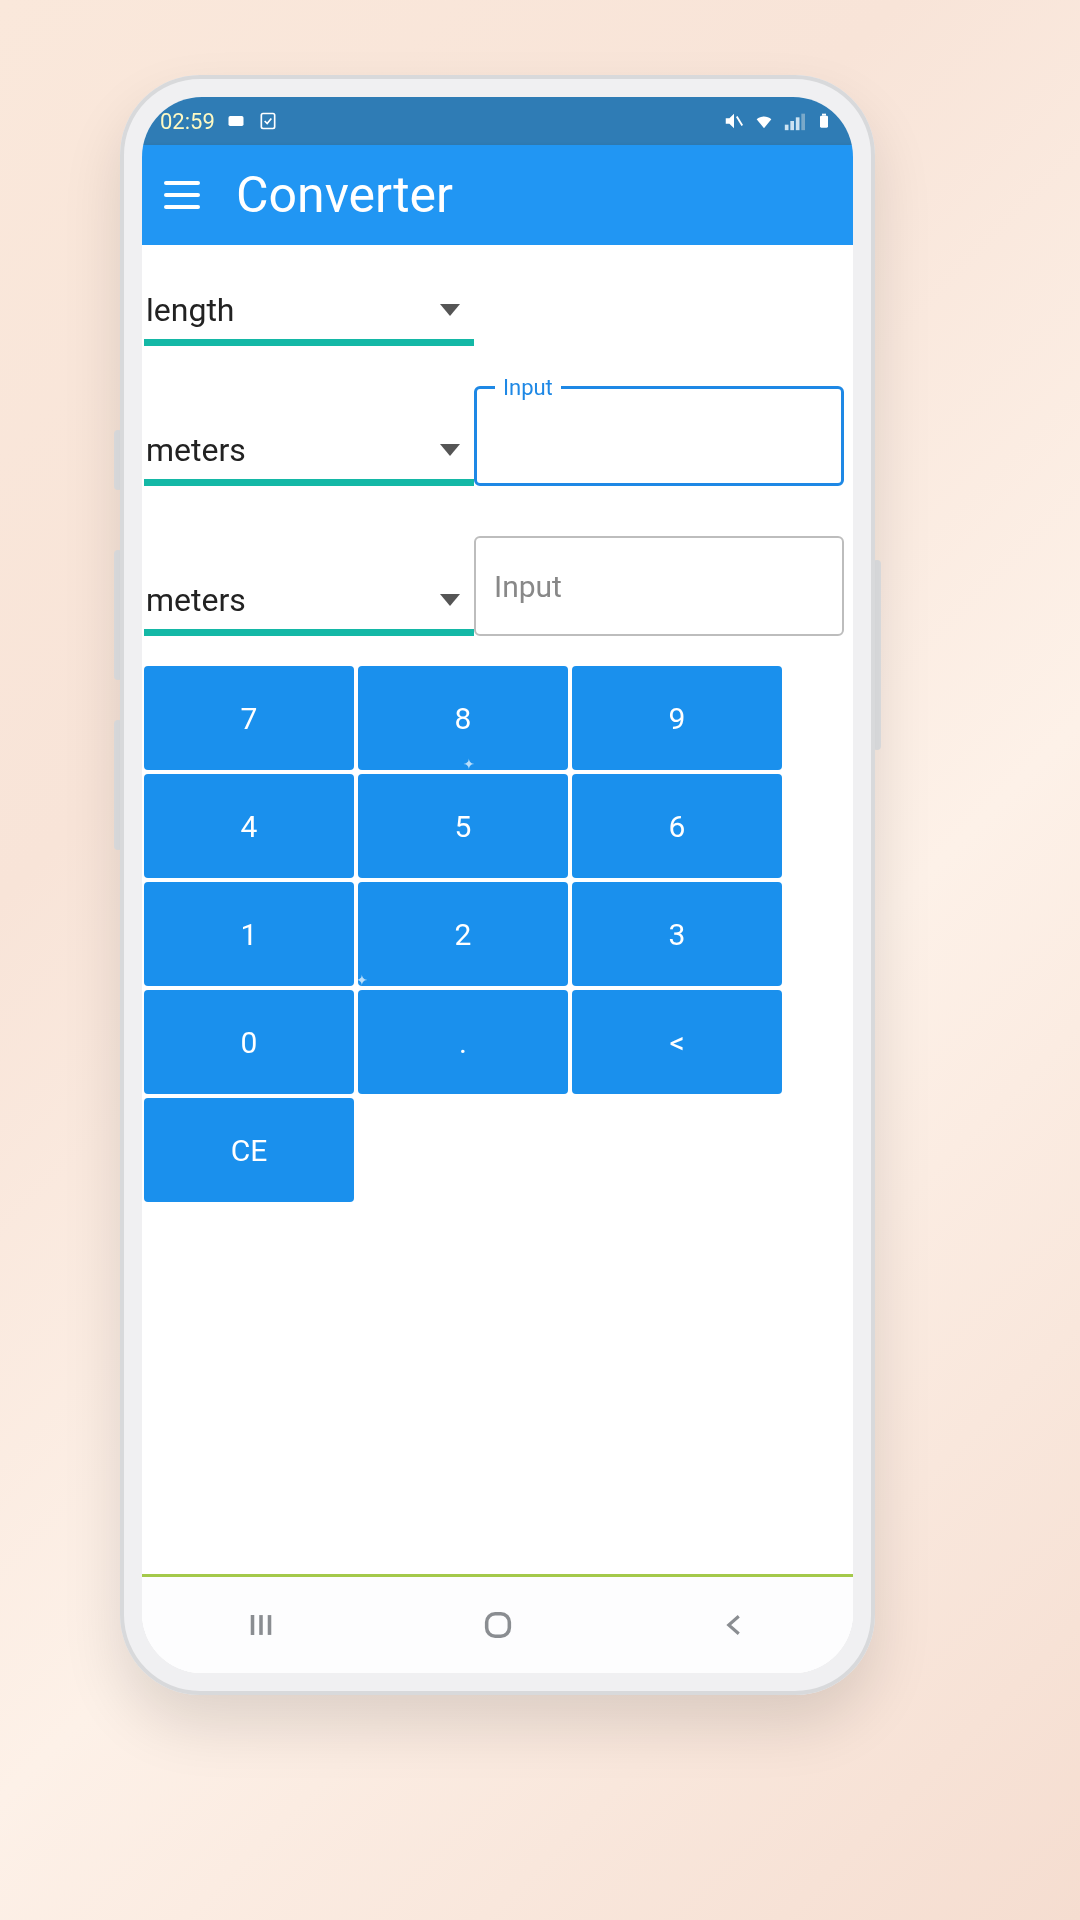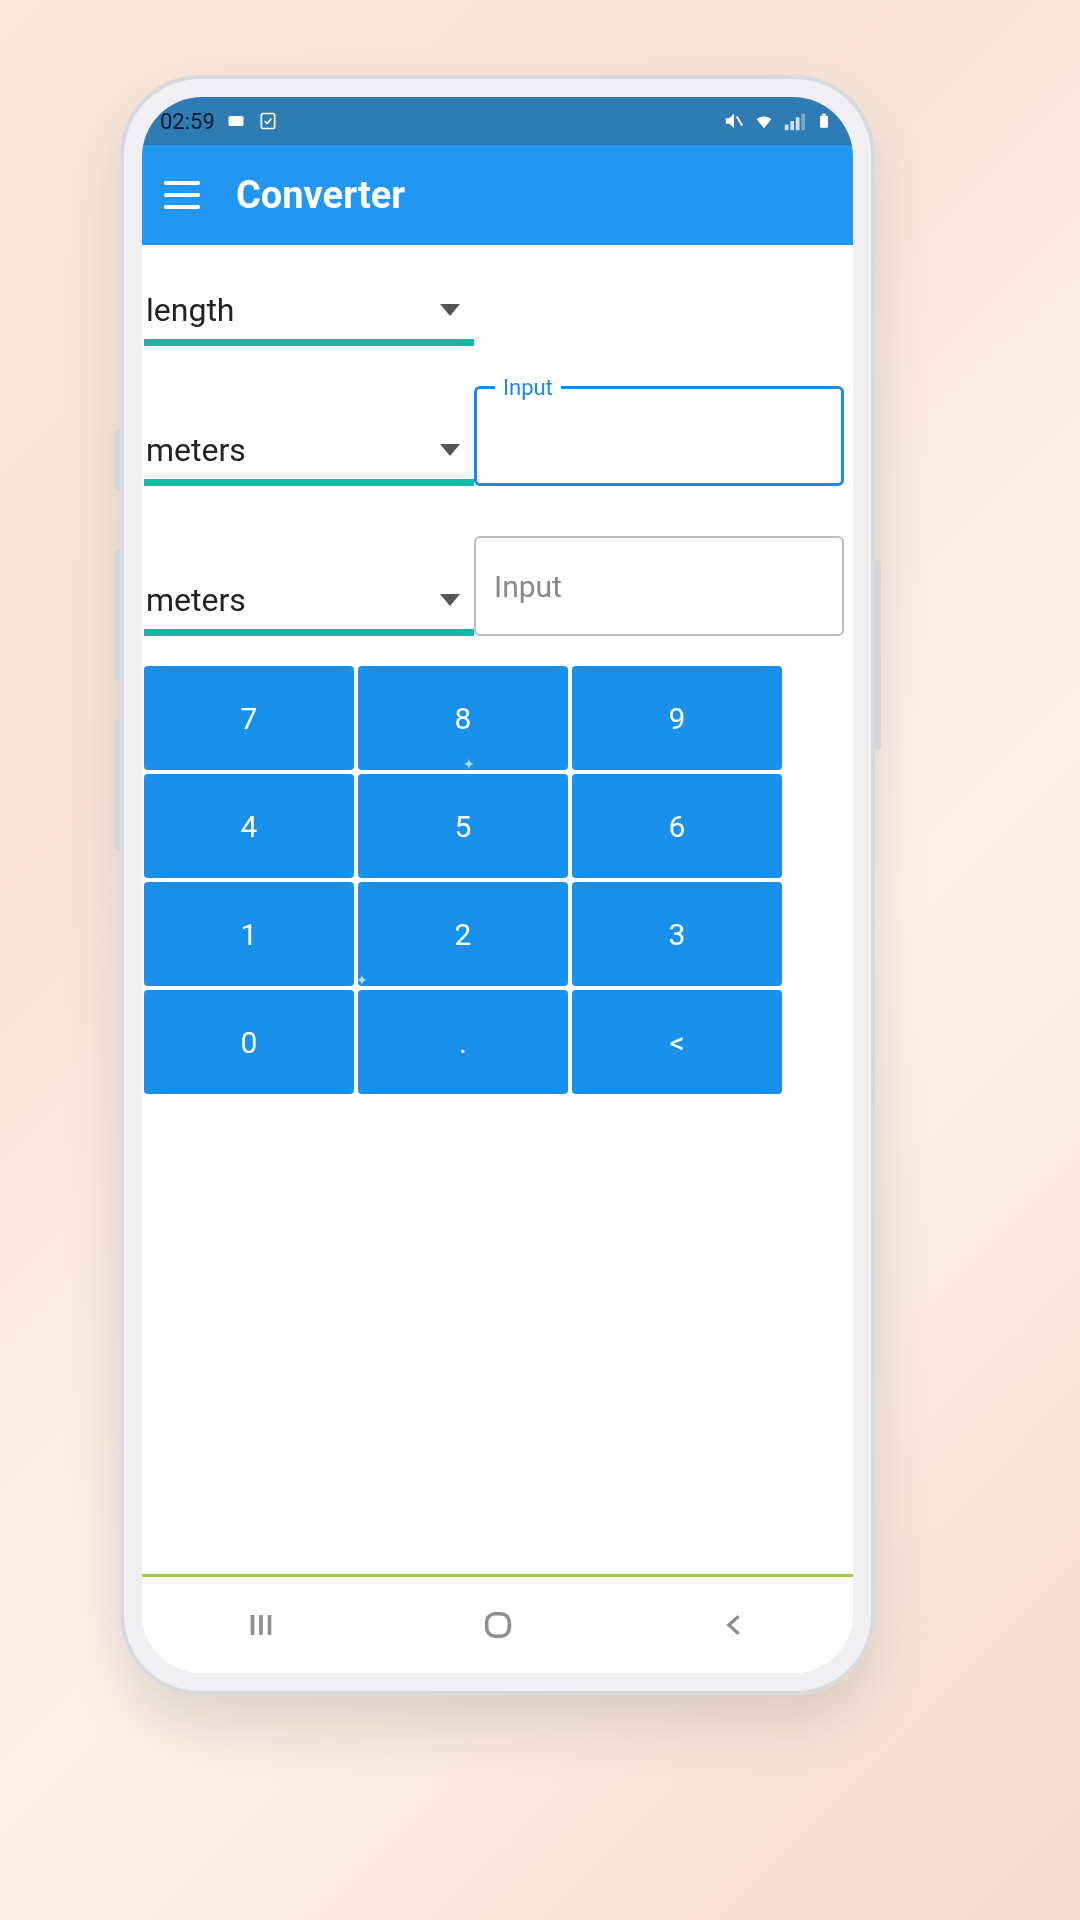--- a/index.html
+++ b/index.html
@@ -41,38 +41,38 @@
     position: relative;
     display: flex;
     flex-direction: column;
   }
   .status-bar {
     height: 48px;
     background: #2f7cb5;
     display: flex;
     align-items: center;
     padding: 0 18px;
-    color: #0f172a;
+    color: #fef9c3;
     font-size: 22px;
   }
   .status-left { display: flex; align-items: center; gap: 10px; }
   .status-right { margin-left: auto; display: flex; align-items: center; gap: 8px; }
   .status-ico { width: 22px; height: 22px; display:inline-flex; align-items:center; justify-content:center; }
   .app-bar {
     height: 100px;
     background: #2196f3;
     display: flex;
     align-items: center;
     padding: 0 22px;
     gap: 36px;
     box-shadow: 0 3px 6px rgba(0,0,0,0.2);
   }
   .hamburger { width: 36px; height: 28px; display:flex; flex-direction:column; justify-content:space-between; cursor:pointer;}
   .hamburger span { height: 4px; background:#fff; border-radius:2px; }
-  .app-title { color:#fff; font-size: 38px; font-weight:700; }
+  .app-title { color:#fff; font-size: 50px; font-weight:400; }
   .content { flex:1; background:#fff; position:relative; padding-top: 40px; }
   .row { display:flex; align-items:flex-end; padding: 0 2px 0 2px; margin-bottom: 40px; }
   .dropdown {
     width: 330px;
     border-bottom: 7px solid #14b8a6;
     padding: 6px 8px 10px 2px;
     display:flex; align-items:center;
     font-size: 32px;
     color:#222;
     cursor:pointer;
@@ -276,20 +276,23 @@
           </div>
         <div class="key">
             <span>0</span>
           </div>
         <div class="key">
             <span>.</span>
           </div>
         <div class="key">
             <span>&lt;</span>
           </div>
+        <div class="key">
+            <span>CE</span>
+          </div>
       </div>
 
       <div class="bottom-sep"></div>
 
       <div class="nav-bar">
         <div class="nav-btn">
           <svg viewBox="0 0 24 24" width="34" height="34" stroke="#8a8d91" stroke-width="2.5" fill="none">
               <line x1="6" y1="5" x2="6" y2="19"></line>
               <line x1="12" y1="5" x2="12" y2="19"></line>
               <line x1="18" y1="5" x2="18" y2="19"></line>

